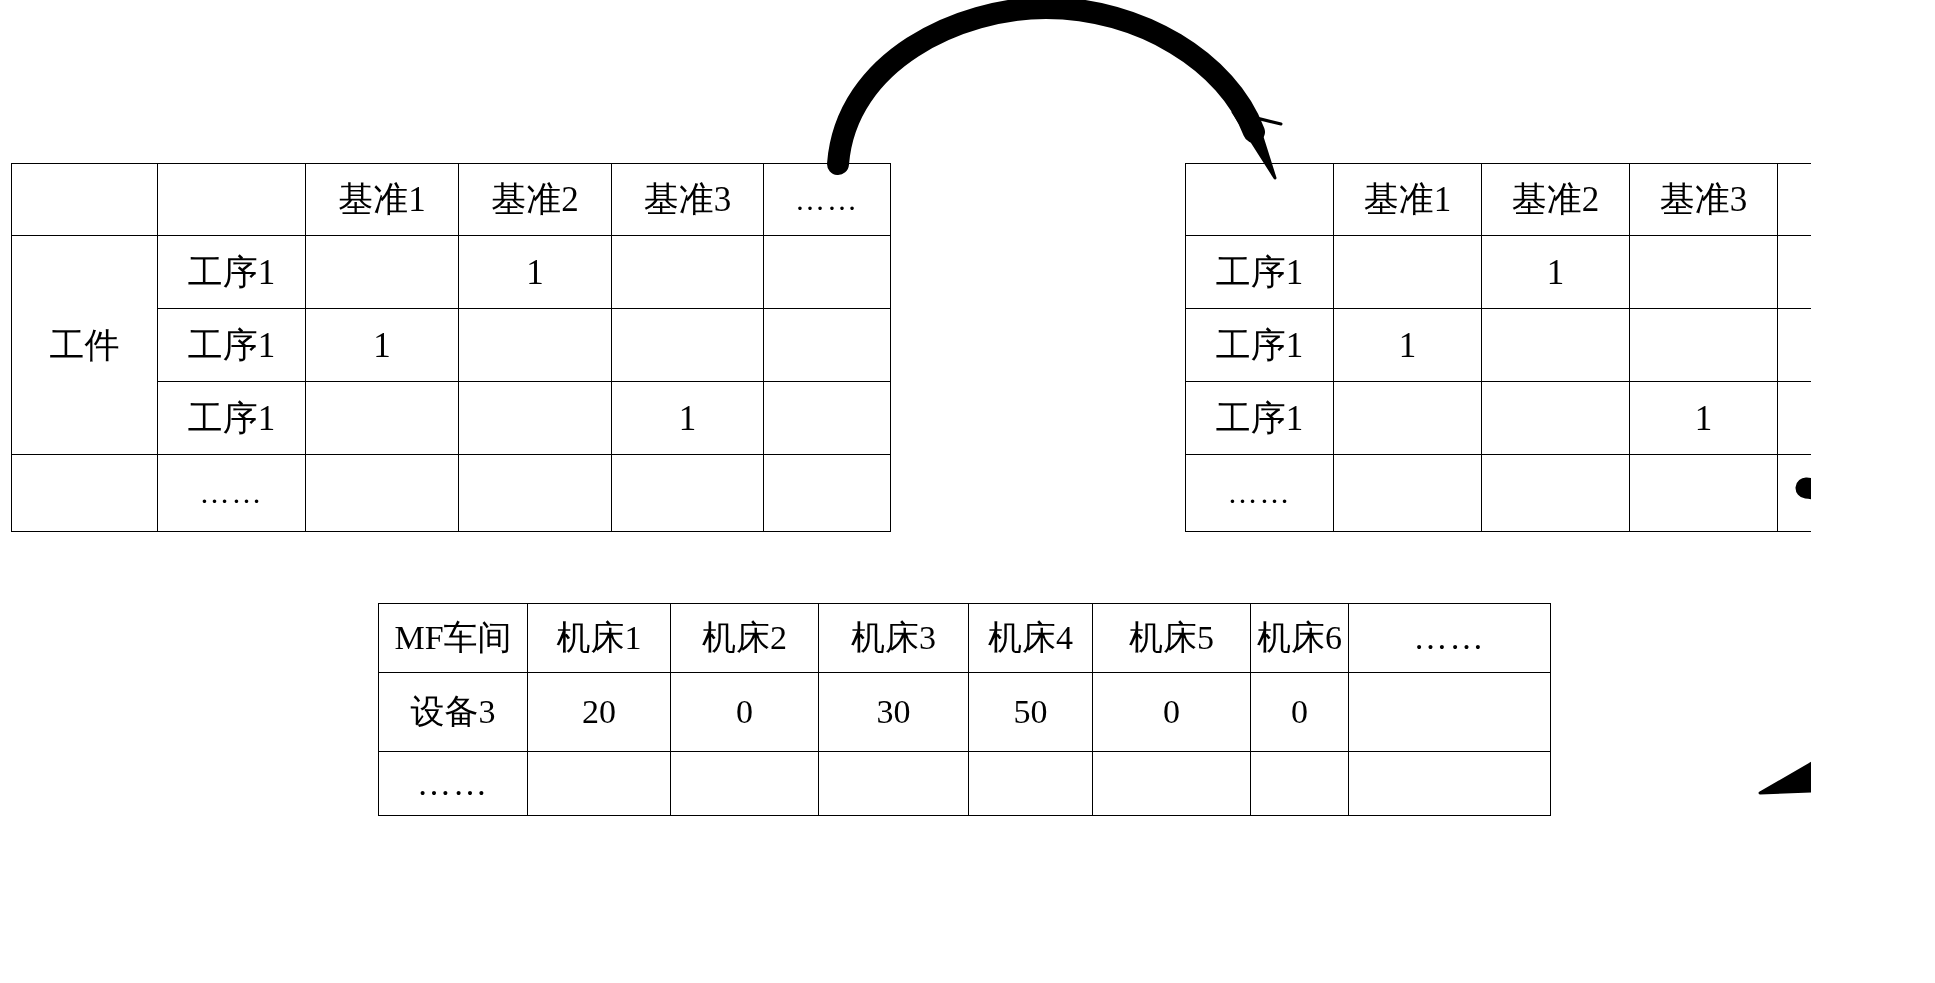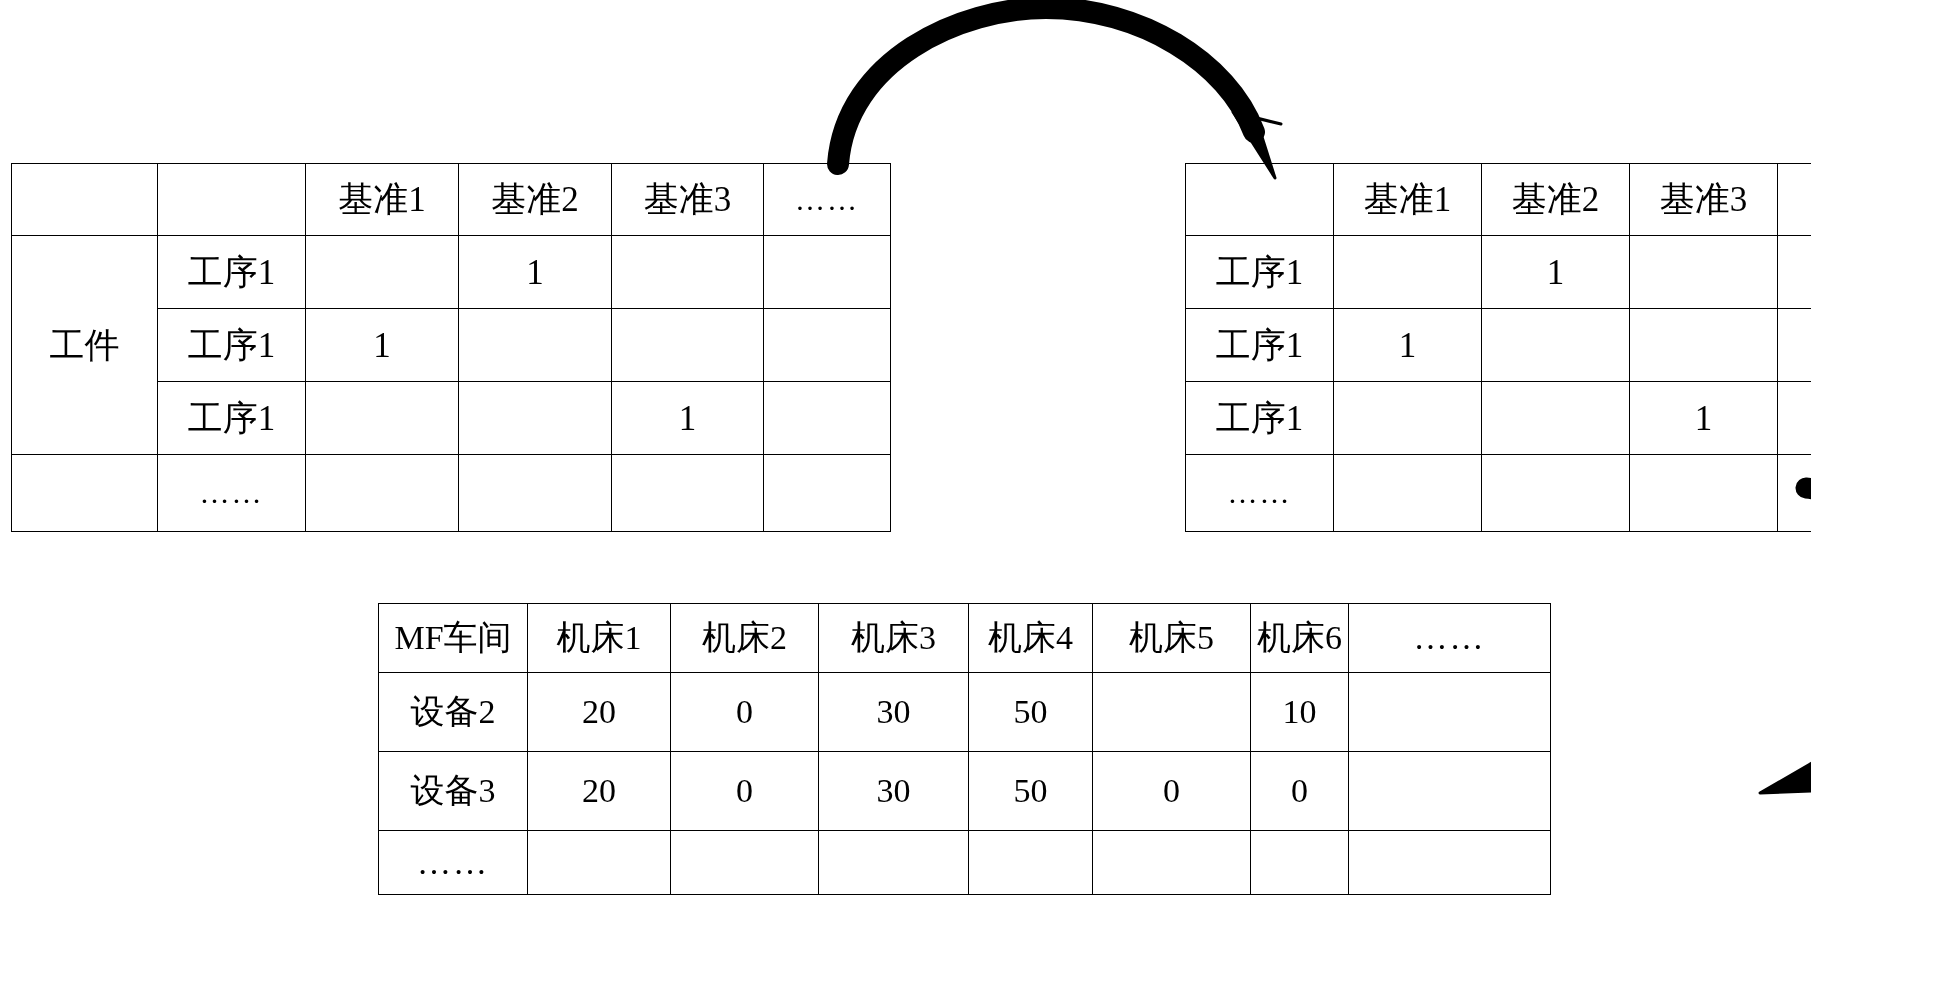--- a/index.html
+++ b/index.html
@@ -216,30 +216,20 @@
         <td>机床1</td>
         <td>机床2</td>
         <td>机床3</td>
         <td>机床4</td>
         <td>机床5</td>
         <td>机床6</td>
         <td class="dots">……</td>
       </tr>
 
 
-      <tr class="rb">
-        <td>设备2</td>
-        <td>20</td>
-        <td>0</td>
-        <td>30</td>
-        <td>50</td>
-        <td></td>
-        <td>10</td>
-        <td></td>
-      </tr>
 
       <tr class="rb">
         <td>设备3</td>
         <td>20</td>
         <td>0</td>
         <td>30</td>
         <td>50</td>
         <td>0</td>
         <td>0</td>
         <td></td>

